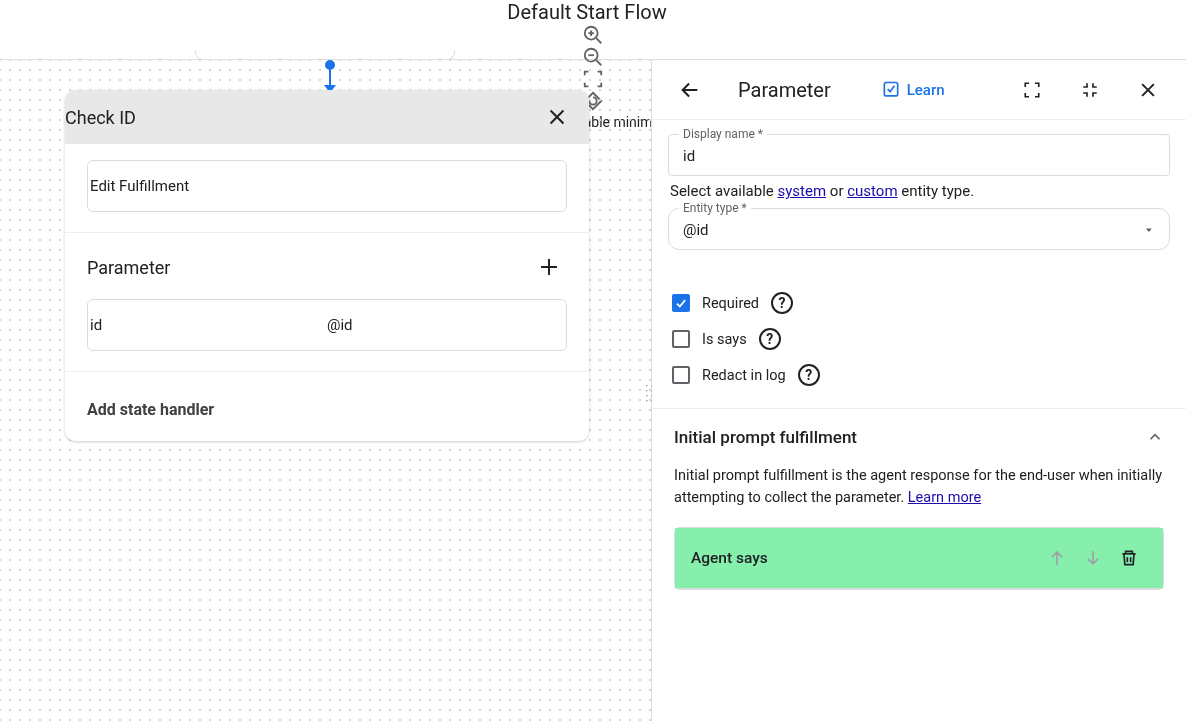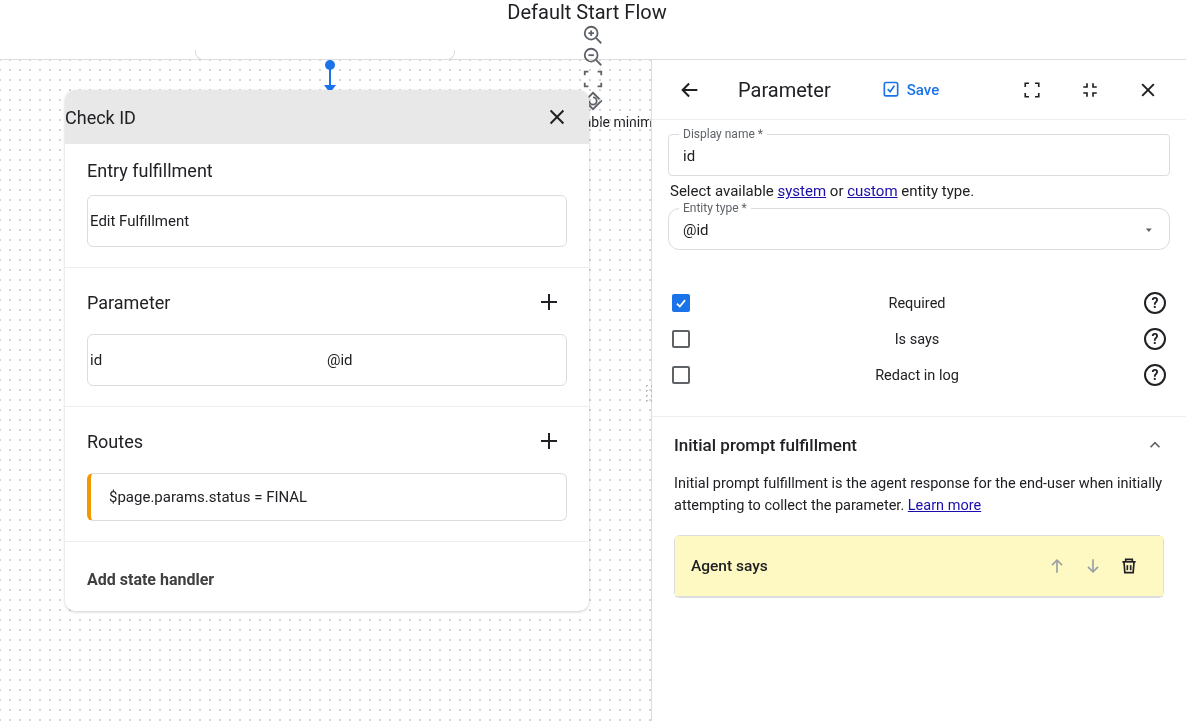--- a/index.html
+++ b/index.html
@@ -243,21 +243,20 @@
     font-size: 15px;
     padding: 0 2px 8px 2px;
   }
   .entity-line a { color: #1a0dab; }
   .select-field { display: flex; align-items: center; justify-content: space-between; border-radius: 11px; }
   .checkbox-row {
     display: flex;
     align-items: center;
     gap: 12px;
     margin: 14px 4px;
-    justify-content: space-between;
   }
   .checkbox {
     width: 18px;
     height: 18px;
     border: 2px solid #5f6368;
     border-radius: 2px;
     display: flex;
     align-items: center;
     justify-content: center;
   }
@@ -273,21 +272,21 @@
     border-radius: 50%;
     border: 2px solid #202124;
     display: flex;
     align-items: center;
     justify-content: center;
     font-size: 14px;
     font-weight: bold;
   }
   .accordion {
     border-top: 1px solid #eee;
-    margin: 30px -16px 0 -16px;
+    margin: 22px -16px 0 -16px;
     padding: 18px 22px 0 22px;
   }
   .accordion-head {
     display: flex;
     justify-content: space-between;
     align-items: center;
     font-size: 17px;
     font-weight: 500;
     margin-bottom: 18px;
   }
@@ -295,21 +294,21 @@
     font-size: 14.5px;
     line-height: 1.5;
     margin-bottom: 18px;
   }
   .accordion-desc a { color: #1a0dab; text-decoration: underline; }
   .agent-card {
     border: 1px solid #dadce0;
     border-radius: 6px;
   }
   .agent-head {
-    background: #fef9c3;
+    background: #86efac;
     padding: 12px 16px;
     display: flex;
     align-items: center;
     font-size: 15.5px;
     font-weight: 500;
     border-bottom: 1px solid #dadce0;
   }
   .agent-head .spacer { flex: 1; }
   .agent-body {
     padding: 14px 16px;
@@ -384,54 +383,37 @@
       <div class="card-header">
         <span>Check ID</span>
         <div class="icon-btn card-close">
           <svg width="22" height="22" viewBox="0 0 24 24" stroke="#202124" stroke-width="2.2">
               <line x1="5" y1="5" x2="19" y2="19"></line>
               <line x1="19" y1="5" x2="5" y2="19"></line>
             </svg>
         </div>
       </div>
       <div class="card-section">
-        <div class="section-row">
-          <span class="section-title">Entry fulfillment</span>
-        </div>
         <div class="field-box">Edit Fulfillment</div>
       </div>
       <div class="card-section">
         <div class="section-row">
           <span class="section-title">Parameter</span>
           <div class="icon-btn">
             <svg width="24" height="24" viewBox="0 0 24 24" stroke="#202124" stroke-width="2">
                 <line x1="12" y1="4" x2="12" y2="20"></line>
                 <line x1="4" y1="12" x2="20" y2="12"></line>
               </svg>
           </div>
         </div>
         <div class="field-box param-row">
           <div>id</div>
           <div>@id</div>
         </div>
       </div>
-      <div class="card-section">
-        <div class="section-row">
-          <span class="section-title">Routes</span>
-          <div class="icon-btn">
-            <svg width="24" height="24" viewBox="0 0 24 24" stroke="#202124" stroke-width="2">
-                <line x1="12" y1="4" x2="12" y2="20"></line>
-                <line x1="4" y1="12" x2="20" y2="12"></line>
-              </svg>
-          </div>
-        </div>
-        <div class="field-box orange-bar" style="padding-top:14px;padding-bottom:14px;">
-          <span>$page.params.status = FINAL</span>
-        </div>
-      </div>
       <div class="card-section" style="border-bottom:none;">
         <div class="link-btn">Add state handler</div>
       </div>
     </div>
   </div>
 
   <div class="panel" style="position:relative;">
     <div class="drag-handle">
         <div class="drag-dots"></div>
       </div>
@@ -443,21 +425,21 @@
           </svg>
       </div>
       <span class="panel-title">Parameter</span>
       <div class="save-btn">
         <svg width="20" height="20" viewBox="0 0 24 24" stroke="#1a73e8" stroke-width="2" fill="none">
             <path d="M4 3h16v14l-8 4-8-4z" opacity="0"></path>
             <rect x="4" y="3" width="16" height="16" rx="2"></rect>
             <polyline points="8 11 11 14 16 7"></polyline>
             <line x1="12" y1="3" x2="12" y2="10" opacity="0"></line>
           </svg>
-        <span>Save</span>
+        <span>Learn</span>
       </div>
       <div class="spacer"></div>
       <div class="icon-btn">
         <svg width="18" height="18" viewBox="0 0 24 24" stroke="#202124" stroke-width="2.2" fill="none">
             <polyline points="3 8 3 3 8 3"></polyline>
             <polyline points="16 3 21 3 21 8"></polyline>
             <polyline points="21 16 21 21 16 21"></polyline>
             <polyline points="8 21 3 21 3 16"></polyline>
           </svg>
       </div>

